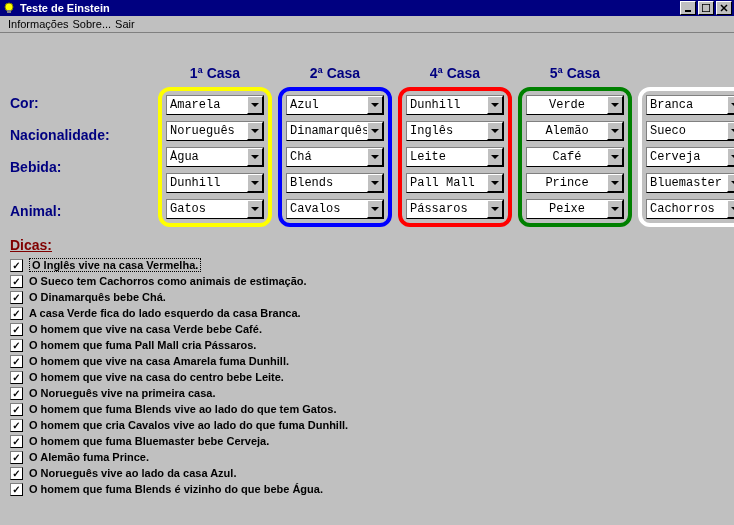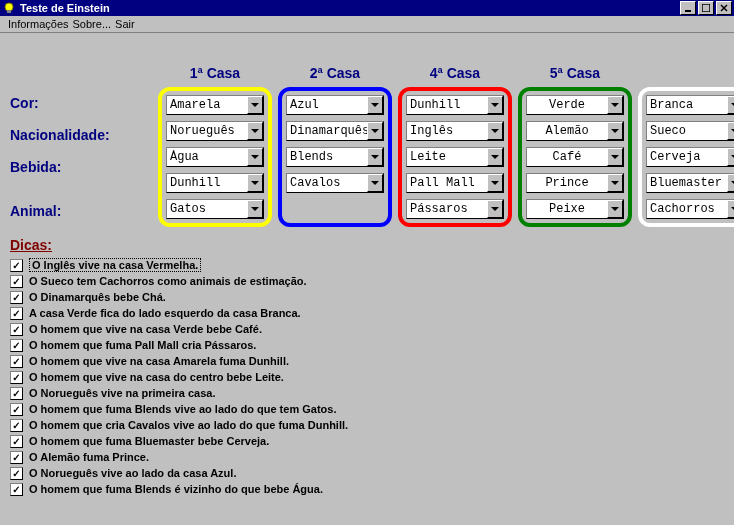--- a/index.html
+++ b/index.html
@@ -214,20 +214,24 @@
       <div class="house house-2" style="grid-area: 2 / 3 / span 5;">
         <div class="combo">
           <span class="val">Azul</span>
           <span class="drop"></span>
         </div>
         <div class="combo">
           <span class="val">Dinamarquês</span>
           <span class="drop"></span>
         </div>
         <div class="combo">
+          <span class="val">Chá</span>
+          <span class="drop"></span>
+        </div>
+        <div class="combo">
           <span class="val">Blends</span>
           <span class="drop"></span>
         </div>
         <div class="combo">
           <span class="val">Cavalos</span>
           <span class="drop"></span>
         </div>
       </div>
       <div class="house house-3" style="grid-area: 2 / 4 / span 5;">
         <div class="combo">

